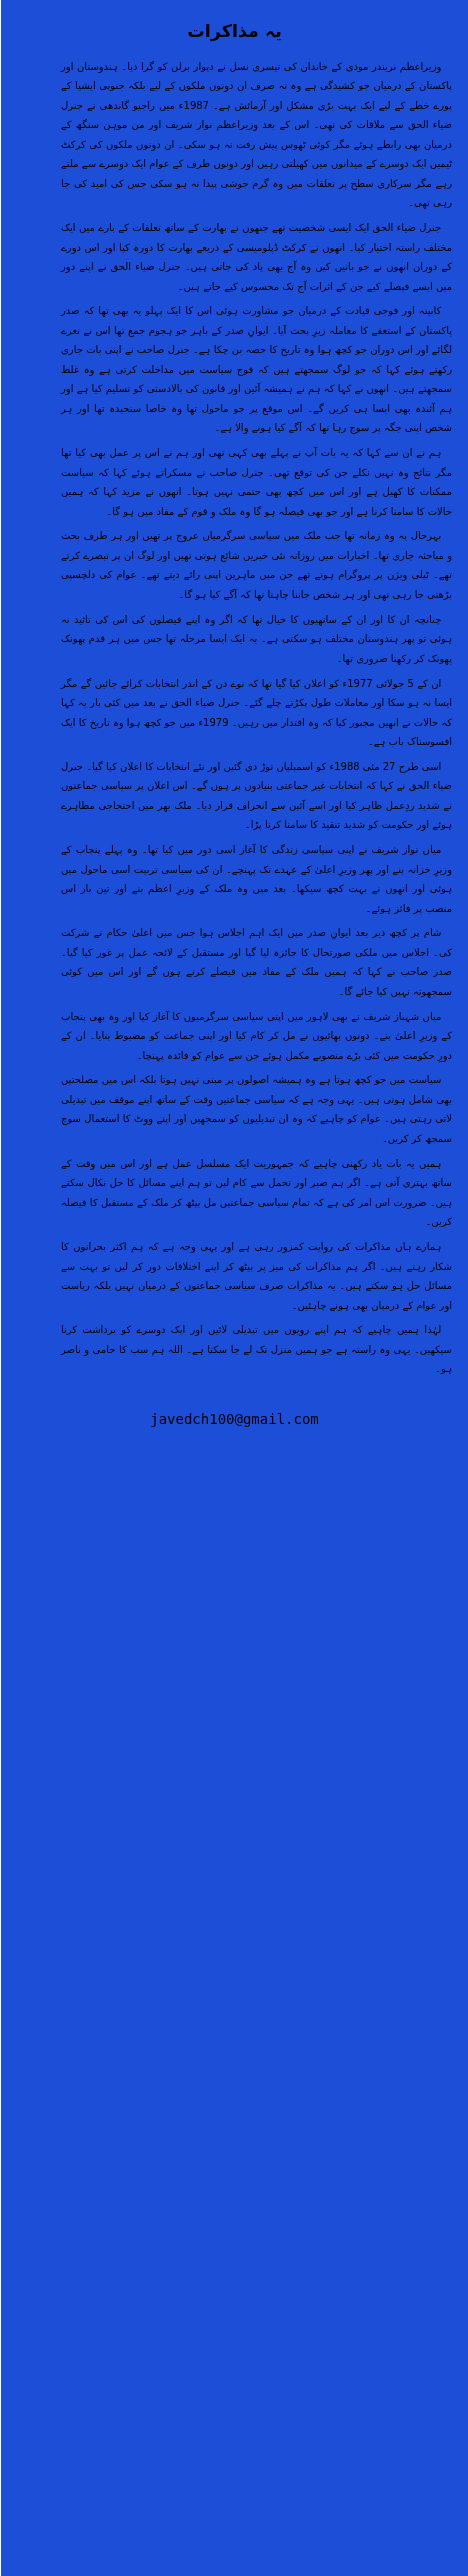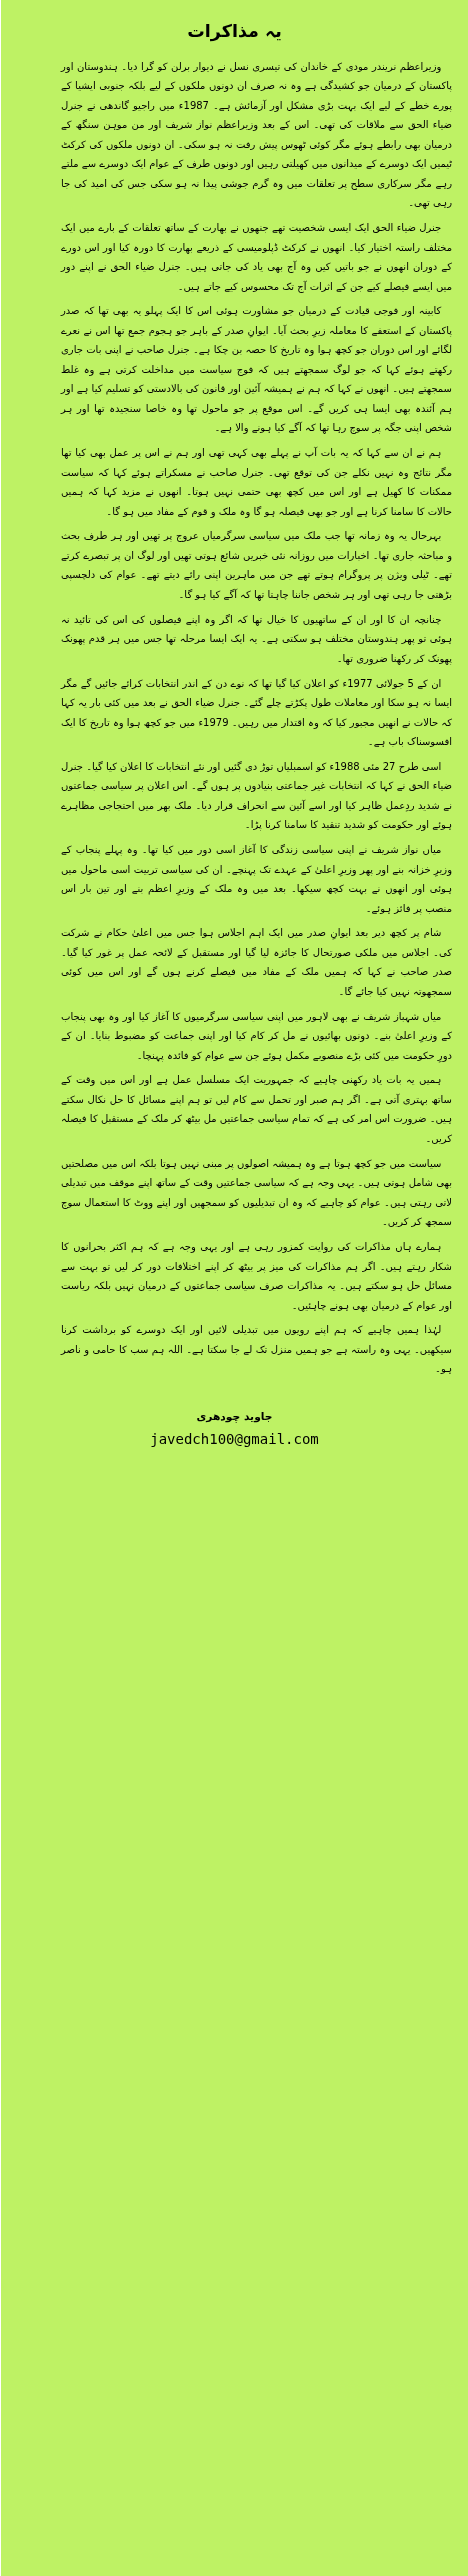--- a/index.html
+++ b/index.html
@@ -10,21 +10,21 @@
   body {
     width: 469px;
     font-family: "DejaVu Sans", "Liberation Sans", sans-serif;
     color: #000000;
   }
   .page {
     width: 469px;
     min-height: 2576px;
     box-sizing: border-box;
     padding: 13.7px 17px 20px 17px;
-    background: #bef264;
+    background: #1d4ed8;
     position: relative;
   }
   .article-title {
     text-align: center;
     font-size: 17.5px;
     font-weight: bold;
     letter-spacing: 0.4px;
     margin: 4.6px 0 12.2px 0;
     line-height: 1.5;
   }
@@ -81,27 +81,26 @@
     <p class="indent">جنرل ضیاء الحق ایک ایسی شخصیت تھے جنھوں نے بھارت کے ساتھ تعلقات کے بارے میں ایک مختلف راستہ اختیار کیا۔ انھوں نے کرکٹ ڈپلومیسی کے ذریعے بھارت کا دورہ کیا اور اس دورے کے دوران انھوں نے جو باتیں کیں وہ آج بھی یاد کی جاتی ہیں۔ جنرل ضیاء الحق نے اپنے دور میں ایسے فیصلے کیے جن کے اثرات آج تک محسوس کیے جاتے ہیں۔</p>
     <p class="indent quote">کابینہ اور فوجی قیادت کے درمیان جو مشاورت ہوئی اس کا ایک پہلو یہ بھی تھا کہ صدر پاکستان کے استعفے کا معاملہ زیرِ بحث آیا۔ ایوانِ صدر کے باہر جو ہجوم جمع تھا اس نے نعرے لگائے اور اس دوران جو کچھ ہوا وہ تاریخ کا حصہ بن چکا ہے۔ جنرل صاحب نے اپنی بات جاری رکھتے ہوئے کہا کہ جو لوگ سمجھتے ہیں کہ فوج سیاست میں مداخلت کرتی ہے وہ غلط سمجھتے ہیں۔ انھوں نے کہا کہ ہم نے ہمیشہ آئین اور قانون کی بالادستی کو تسلیم کیا ہے اور ہم آئندہ بھی ایسا ہی کریں گے۔ اس موقع پر جو ماحول تھا وہ خاصا سنجیدہ تھا اور ہر شخص اپنی جگہ پر سوچ رہا تھا کہ آگے کیا ہونے والا ہے۔</p>
     <p class="indent">ہم نے ان سے کہا کہ یہ بات آپ نے پہلے بھی کہی تھی اور ہم نے اس پر عمل بھی کیا تھا مگر نتائج وہ نہیں نکلے جن کی توقع تھی۔ جنرل صاحب نے مسکراتے ہوئے کہا کہ سیاست ممکنات کا کھیل ہے اور اس میں کچھ بھی حتمی نہیں ہوتا۔ انھوں نے مزید کہا کہ ہمیں حالات کا سامنا کرنا ہے اور جو بھی فیصلہ ہو گا وہ ملک و قوم کے مفاد میں ہو گا۔</p>
     <p class="indent">بہرحال یہ وہ زمانہ تھا جب ملک میں سیاسی سرگرمیاں عروج پر تھیں اور ہر طرف بحث و مباحثہ جاری تھا۔ اخبارات میں روزانہ نئی خبریں شائع ہوتی تھیں اور لوگ ان پر تبصرے کرتے تھے۔ ٹیلی ویژن پر پروگرام ہوتے تھے جن میں ماہرین اپنی رائے دیتے تھے۔ عوام کی دلچسپی بڑھتی جا رہی تھی اور ہر شخص جاننا چاہتا تھا کہ آگے کیا ہو گا۔</p>
     <p class="indent">چنانچہ ان کا اور ان کے ساتھیوں کا خیال تھا کہ اگر وہ اپنے فیصلوں کی اس کی تائید نہ ہوئی تو پھر ہندوستان مختلف ہو سکتی ہے۔ یہ ایک ایسا مرحلہ تھا جس میں ہر قدم پھونک پھونک کر رکھنا ضروری تھا۔</p>
     <p class="indent">ان کے 5 جولائی 1977ء کو اعلان کیا گیا تھا کہ نوے دن کے اندر انتخابات کرائے جائیں گے مگر ایسا نہ ہو سکا اور معاملات طول پکڑتے چلے گئے۔ جنرل ضیاء الحق نے بعد میں کئی بار یہ کہا کہ حالات نے انھیں مجبور کیا کہ وہ اقتدار میں رہیں۔ 1979ء میں جو کچھ ہوا وہ تاریخ کا ایک افسوسناک باب ہے۔</p>
     <p class="indent">اسی طرح 27 مئی 1988ء کو اسمبلیاں توڑ دی گئیں اور نئے انتخابات کا اعلان کیا گیا۔ جنرل ضیاء الحق نے کہا کہ انتخابات غیر جماعتی بنیادوں پر ہوں گے۔ اس اعلان پر سیاسی جماعتوں نے شدید ردِعمل ظاہر کیا اور اسے آئین سے انحراف قرار دیا۔ ملک بھر میں احتجاجی مظاہرے ہوئے اور حکومت کو شدید تنقید کا سامنا کرنا پڑا۔</p>
     <p class="indent">میاں نواز شریف نے اپنی سیاسی زندگی کا آغاز اسی دور میں کیا تھا۔ وہ پہلے پنجاب کے وزیرِ خزانہ بنے اور پھر وزیرِ اعلیٰ کے عہدے تک پہنچے۔ ان کی سیاسی تربیت اسی ماحول میں ہوئی اور انھوں نے بہت کچھ سیکھا۔ بعد میں وہ ملک کے وزیرِ اعظم بنے اور تین بار اس منصب پر فائز ہوئے۔</p>
     <p class="indent">شام پر کچھ دیر بعد ایوانِ صدر میں ایک اہم اجلاس ہوا جس میں اعلیٰ حکام نے شرکت کی۔ اجلاس میں ملکی صورتحال کا جائزہ لیا گیا اور مستقبل کے لائحہ عمل پر غور کیا گیا۔ صدر صاحب نے کہا کہ ہمیں ملک کے مفاد میں فیصلے کرنے ہوں گے اور اس میں کوئی سمجھوتہ نہیں کیا جائے گا۔</p>
     <p class="indent">میاں شہباز شریف نے بھی لاہور میں اپنی سیاسی سرگرمیوں کا آغاز کیا اور وہ بھی پنجاب کے وزیرِ اعلیٰ بنے۔ دونوں بھائیوں نے مل کر کام کیا اور اپنی جماعت کو مضبوط بنایا۔ ان کے دورِ حکومت میں کئی بڑے منصوبے مکمل ہوئے جن سے عوام کو فائدہ پہنچا۔</p>
+    <p class="indent">سیاست میں جو کچھ ہوتا ہے وہ ہمیشہ اصولوں پر مبنی نہیں ہوتا بلکہ اس میں مصلحتیں بھی شامل ہوتی ہیں۔ یہی وجہ ہے کہ سیاسی جماعتیں وقت کے ساتھ اپنے موقف میں تبدیلی لاتی رہتی ہیں۔ عوام کو چاہیے کہ وہ ان تبدیلیوں کو سمجھیں اور اپنے ووٹ کا استعمال سوچ سمجھ کر کریں۔</p>
     <p class="indent">ہمیں یہ بات یاد رکھنی چاہیے کہ جمہوریت ایک مسلسل عمل ہے اور اس میں وقت کے ساتھ بہتری آتی ہے۔ اگر ہم صبر اور تحمل سے کام لیں تو ہم اپنے مسائل کا حل نکال سکتے ہیں۔ ضرورت اس امر کی ہے کہ تمام سیاسی جماعتیں مل بیٹھ کر ملک کے مستقبل کا فیصلہ کریں۔</p>
-    <p class="indent">سیاست میں جو کچھ ہوتا ہے وہ ہمیشہ اصولوں پر مبنی نہیں ہوتا بلکہ اس میں مصلحتیں بھی شامل ہوتی ہیں۔ یہی وجہ ہے کہ سیاسی جماعتیں وقت کے ساتھ اپنے موقف میں تبدیلی لاتی رہتی ہیں۔ عوام کو چاہیے کہ وہ ان تبدیلیوں کو سمجھیں اور اپنے ووٹ کا استعمال سوچ سمجھ کر کریں۔</p>
     <p class="indent">ہمارے ہاں مذاکرات کی روایت کمزور رہی ہے اور یہی وجہ ہے کہ ہم اکثر بحرانوں کا شکار رہتے ہیں۔ اگر ہم مذاکرات کی میز پر بیٹھ کر اپنے اختلافات دور کر لیں تو بہت سے مسائل حل ہو سکتے ہیں۔ یہ مذاکرات صرف سیاسی جماعتوں کے درمیان نہیں بلکہ ریاست اور عوام کے درمیان بھی ہونے چاہئیں۔</p>
     <p class="indent">لہٰذا ہمیں چاہیے کہ ہم اپنے رویوں میں تبدیلی لائیں اور ایک دوسرے کو برداشت کرنا سیکھیں۔ یہی وہ راستہ ہے جو ہمیں منزل تک لے جا سکتا ہے۔ اللہ ہم سب کا حامی و ناصر ہو۔</p>
   </div>
 
   <hr class="divider">
 
   <div class="footer">
-    <div class="author">جاوید چودھری</div>
     <div class="email">javedch100@gmail.com</div>
   </div>
 
 </div>
 
 
 </body></html>

